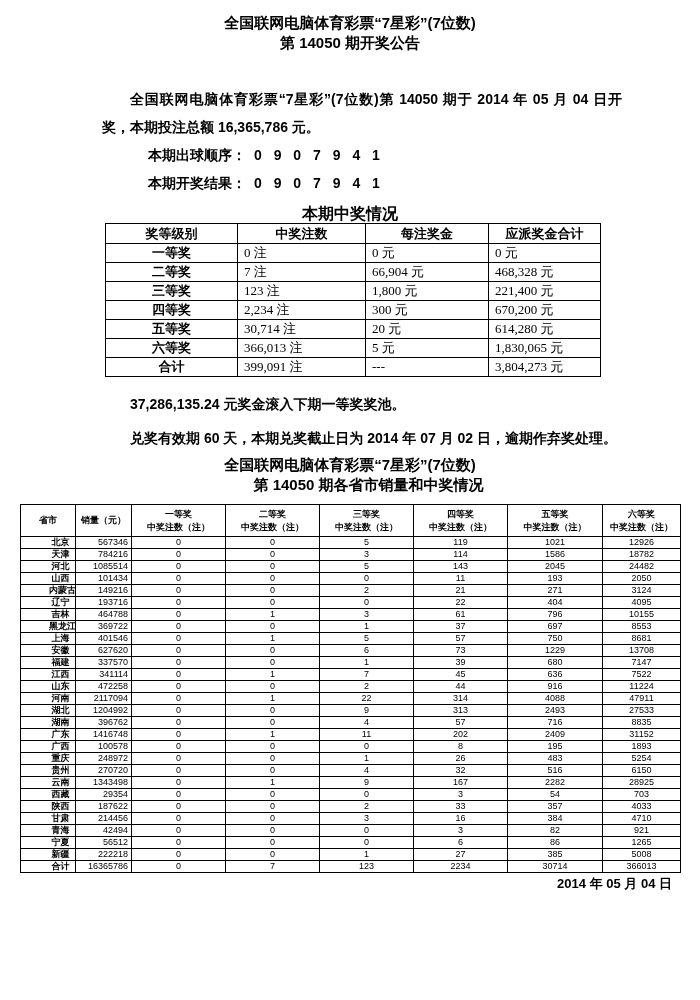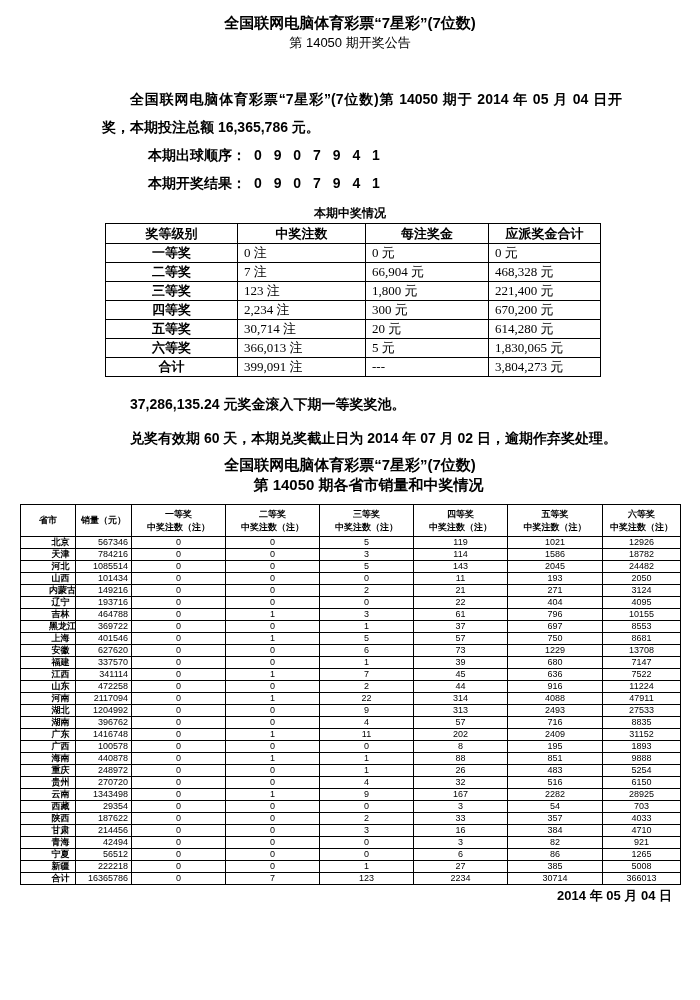--- a/index.html
+++ b/index.html
@@ -3,28 +3,28 @@
 <meta charset="utf-8">
 <style>
   html,body { margin:0; padding:0; }
   body {
     width:700px; height:1000px; background:#ffffff; color:#000;
     font-family:"Liberation Sans","DejaVu Sans",sans-serif;
     position:relative; overflow:hidden;
   }
   .center { text-align:center; }
   .doc-title1 { padding-top:13px; font-size:15px; font-weight:bold; line-height:20px; }
-  .doc-title2 { font-size:13px; font-weight:normal; line-height:19px; }
+  .doc-title2 { font-size:15px; font-weight:bold; line-height:19px; }
   .intro {
     margin:33px 78px 0 102px; font-size:14px; font-weight:bold;
     line-height:28px; text-indent:2em; text-align:justify;
   }
   .draw-line { margin:0 78px 0 148px; font-size:14px; font-weight:bold; line-height:28px; }
   .draw-value { margin-left:8px; letter-spacing:4px; font-family:"Liberation Sans",sans-serif; }
-  .tbl1-title { margin-top:8px; font-size:12px; font-weight:bold; line-height:17px; }
+  .tbl1-title { margin-top:8px; font-size:16px; font-weight:bold; line-height:17px; }
   table { border-collapse:collapse; table-layout:fixed; }
   th, td { border:1px solid #000; overflow:hidden; white-space:nowrap; }
   .prize { margin:1px 0 0 105px; width:495px; font-size:13px; }
   .prize th { height:19px; padding:0 4px; font-weight:bold; }
   .prize td { height:17px; padding:0 6px; }
   .prize td.c0 { text-align:center; font-weight:bold; }
   .prize td.c1, .prize td.c2, .prize td.c3 {
     text-align:left; font-family:"Liberation Serif","DejaVu Serif",serif;
   }
   .rollover { margin:15px 78px 0 102px; font-size:14px; font-weight:bold; line-height:24px; text-indent:28px; }
@@ -342,30 +342,20 @@
         <td class="c0">广西</td>
         <td class="c1">100578</td>
         <td class="c2">0</td>
         <td class="c3">0</td>
         <td class="c4">0</td>
         <td class="c5">8</td>
         <td class="c6">195</td>
         <td class="c7">1893</td>
       </tr>
       <tr>
-        <td class="c0">海南</td>
-        <td class="c1">440878</td>
-        <td class="c2">0</td>
-        <td class="c3">1</td>
-        <td class="c4">1</td>
-        <td class="c5">88</td>
-        <td class="c6">851</td>
-        <td class="c7">9888</td>
-      </tr>
-      <tr>
         <td class="c0">重庆</td>
         <td class="c1">248972</td>
         <td class="c2">0</td>
         <td class="c3">0</td>
         <td class="c4">1</td>
         <td class="c5">26</td>
         <td class="c6">483</td>
         <td class="c7">5254</td>
       </tr>
       <tr>

